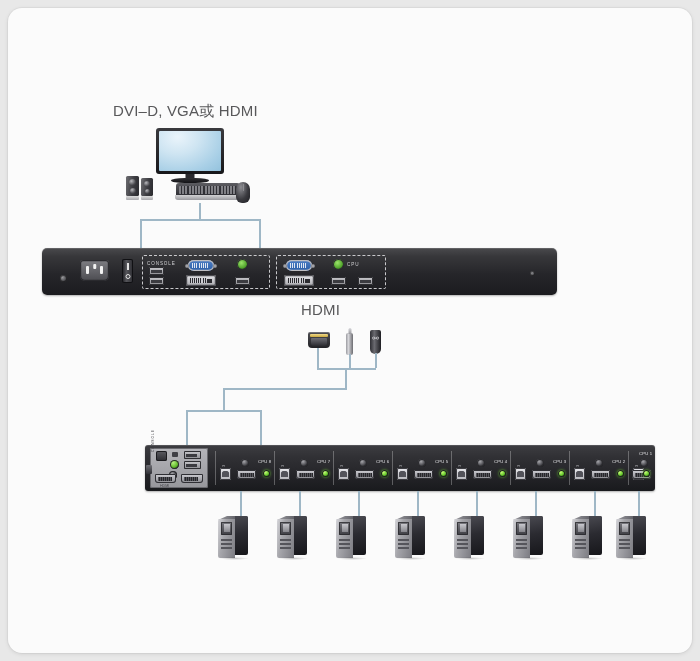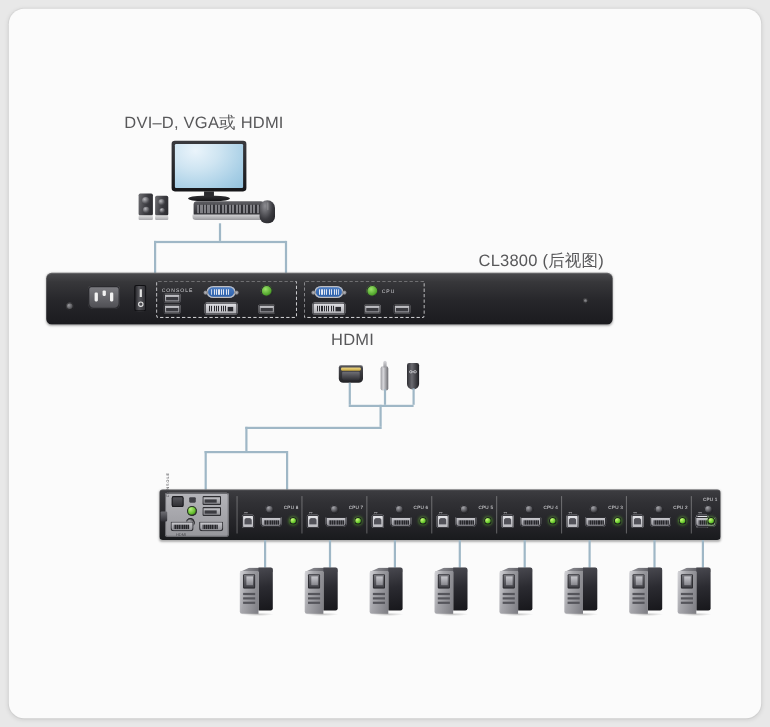--- a/index.html
+++ b/index.html
@@ -401,21 +401,20 @@
 
   <div class="mouse" style="left:228px; top:174px;">
     <div class="mouse-split"></div>
   </div>
 
   <div class="line lv" style="left:191px; top:195px; height:16px;"></div>
   <div class="line lh" style="left:132px; top:211px; width:120px;"></div>
   <div class="line lv" style="left:132px; top:211px; height:29px;"></div>
   <div class="line lv" style="left:251px; top:211px; height:29px;"></div>
 
-  <div class="lbl" style="left:427px; top:220px;">CL3800 (后视图)</div>
 
   <div id="cl3800" style="left:34px; top:240px; width:515px; height:47px;">
 
     <div class="screwhole" style="left:18px; top:27px;"></div>
 
     <div class="iec" style="left:38px; top:12px;">
       <div class="iec-mid"></div>
     </div>
 
     <div class="rocker" style="left:80px; top:11px;">

